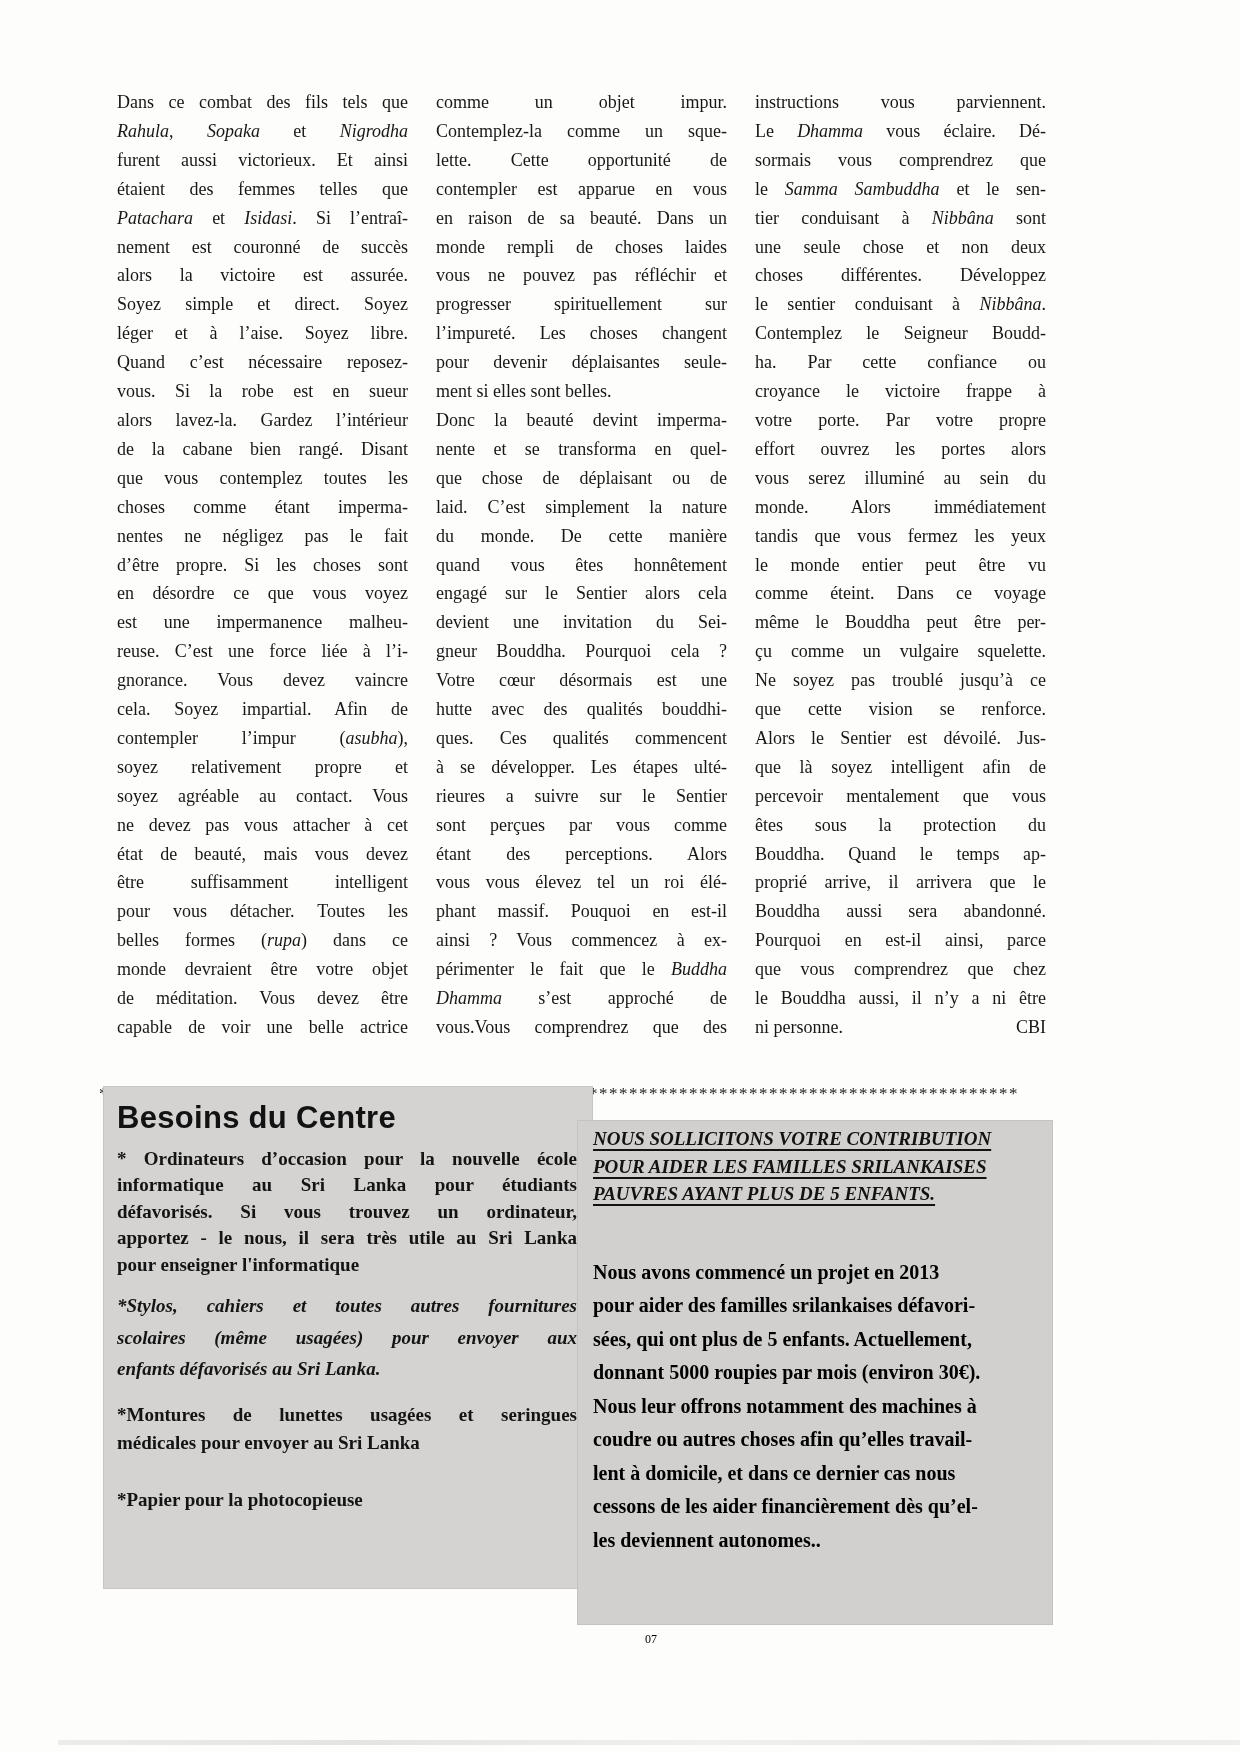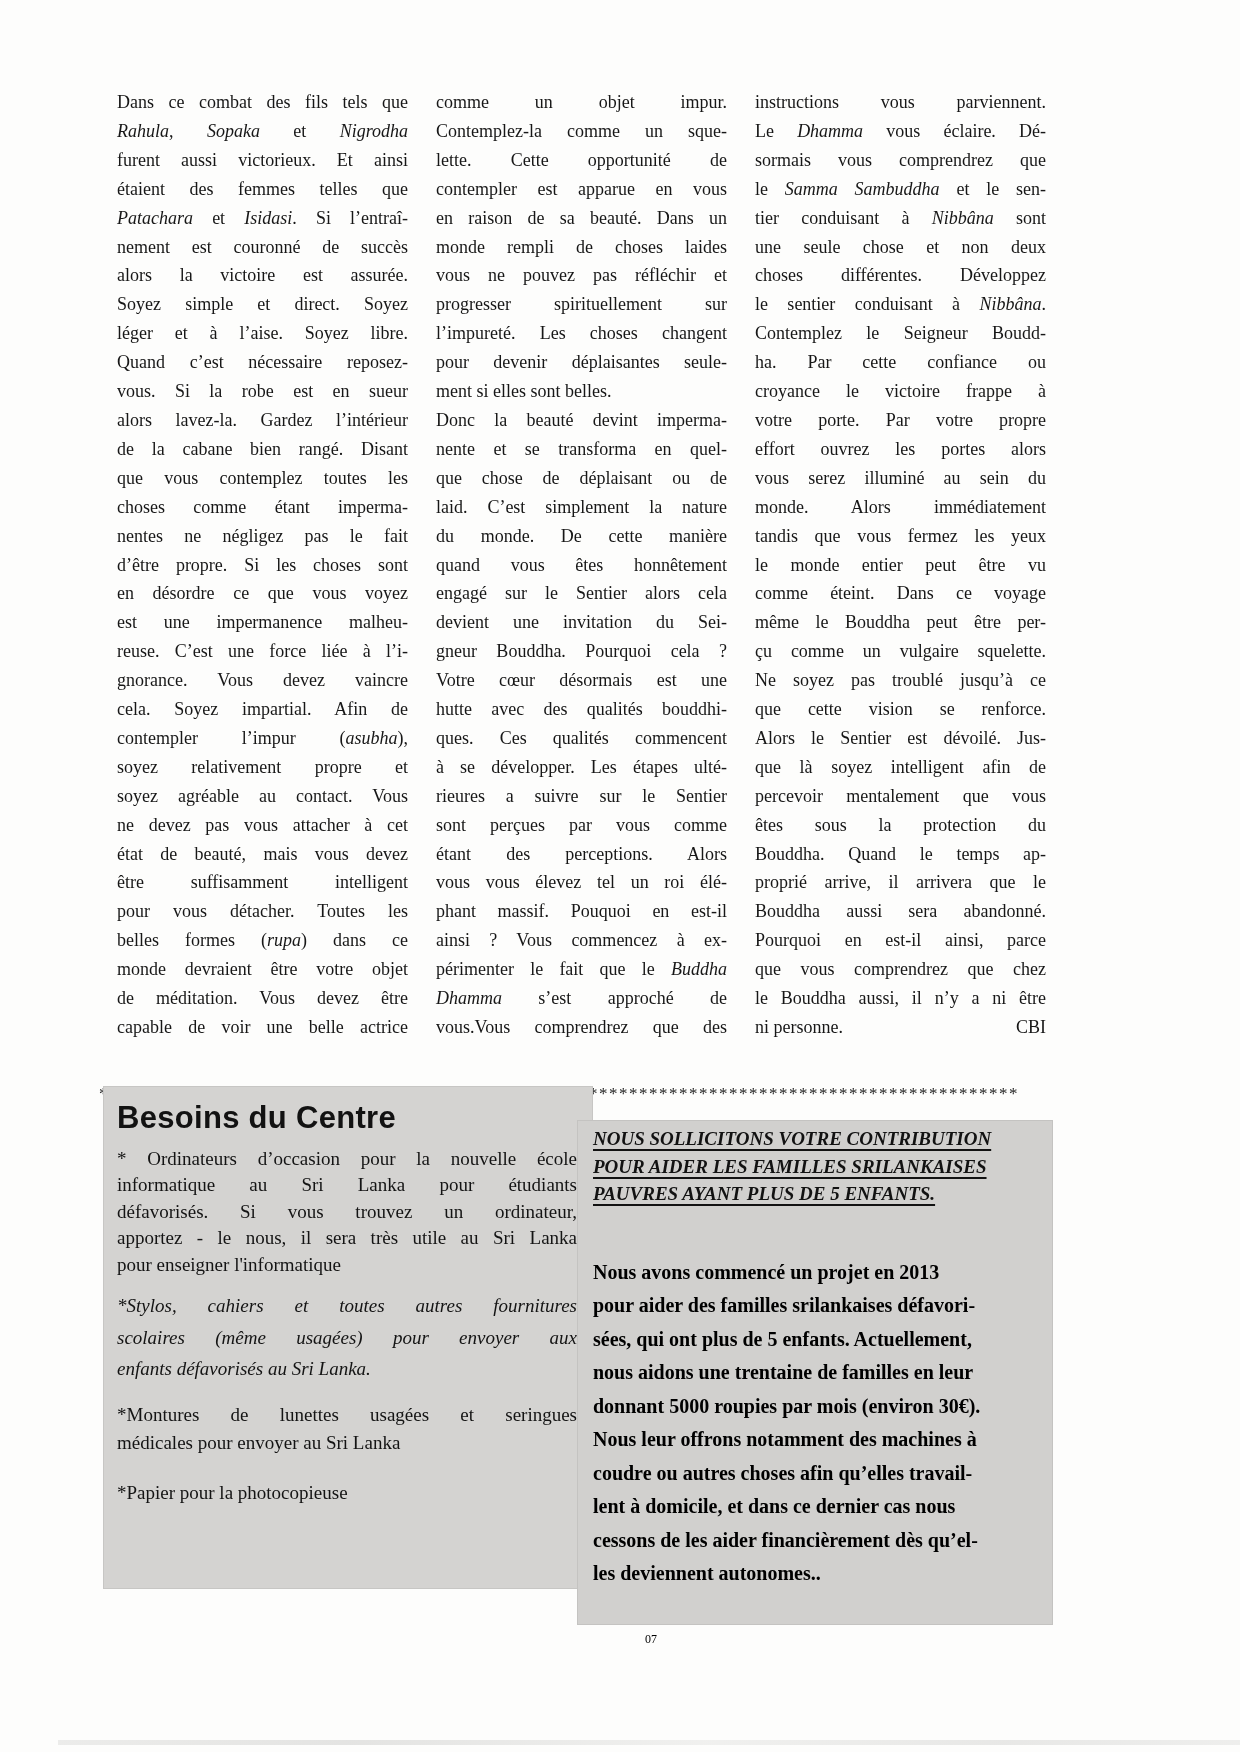--- a/index.html
+++ b/index.html
@@ -30,26 +30,26 @@
   .needs-box{
     position:absolute;left:103px;top:1086px;width:460px;height:489px;
     background:#d4d3d1;padding:14px 16px 0 14px;
     box-shadow:inset 0 0 0 1px rgba(0,0,0,.06);
   }
   .needs-title{
     font-family:"Liberation Sans","DejaVu Sans",sans-serif;
     font-weight:bold;font-size:31px;line-height:1.15;color:#121212;
     letter-spacing:.3px;
   }
-  .nb-para{font-weight:normal;font-size:19px;line-height:26.5px;color:#141414}
+  .nb-para{font-weight:bold;font-size:19px;line-height:26.5px;color:#141414}
   .nb-para.italic{font-style:italic;line-height:31.5px}
   .nb-para:nth-child(1){margin-top:10px}
   .nb-para:nth-child(2){margin-top:12px}
   .nb-para:nth-child(3){margin-top:16px;line-height:28.5px}
-  .nb-para:nth-child(4){margin-top:22px}
+  .nb-para:nth-child(4){margin-top:29px}
 
   
   .contrib-box{
     position:absolute;left:577px;top:1120px;width:448px;height:500px;
     background:#d1d0ce;padding:5px 12px 0 16px;
     box-shadow:inset 0 0 0 1px rgba(0,0,0,.06);
   }
   .cb-title-line{
     font-weight:bold;font-style:italic;font-size:19px;line-height:27.5px;color:#121212;
   }
@@ -216,21 +216,20 @@
   <div class="contrib-box">
     <div class="cb-title" id="contrib-title">
         <div class="cb-title-line"><span>NOUS SOLLICITONS VOTRE CONTRIBUTION</span></div>
         <div class="cb-title-line"><span>POUR AIDER LES FAMILLES SRILANKAISES</span></div>
         <div class="cb-title-line"><span>PAUVRES AYANT PLUS DE 5 ENFANTS.</span></div>
       </div>
     <div class="cb-body" id="contrib-body">
         <div class="cb-body-line">Nous avons commencé un projet en 2013</div>
         <div class="cb-body-line">pour aider des familles srilankaises défavori-</div>
         <div class="cb-body-line">sées, qui ont plus de 5 enfants. Actuellement,</div>
-        <div class="cb-body-line">nous aidons une trentaine de familles en leur</div>
         <div class="cb-body-line">donnant 5000 roupies par mois (environ 30€).</div>
         <div class="cb-body-line">Nous leur offrons notamment des machines à</div>
         <div class="cb-body-line">coudre ou autres choses afin qu’elles travail-</div>
         <div class="cb-body-line">lent à domicile, et dans ce dernier cas nous</div>
         <div class="cb-body-line">cessons de les aider financièrement dès qu’el-</div>
         <div class="cb-body-line">les deviennent autonomes..</div>
       </div>
   </div>
 
   <div class="page-number">07</div>

